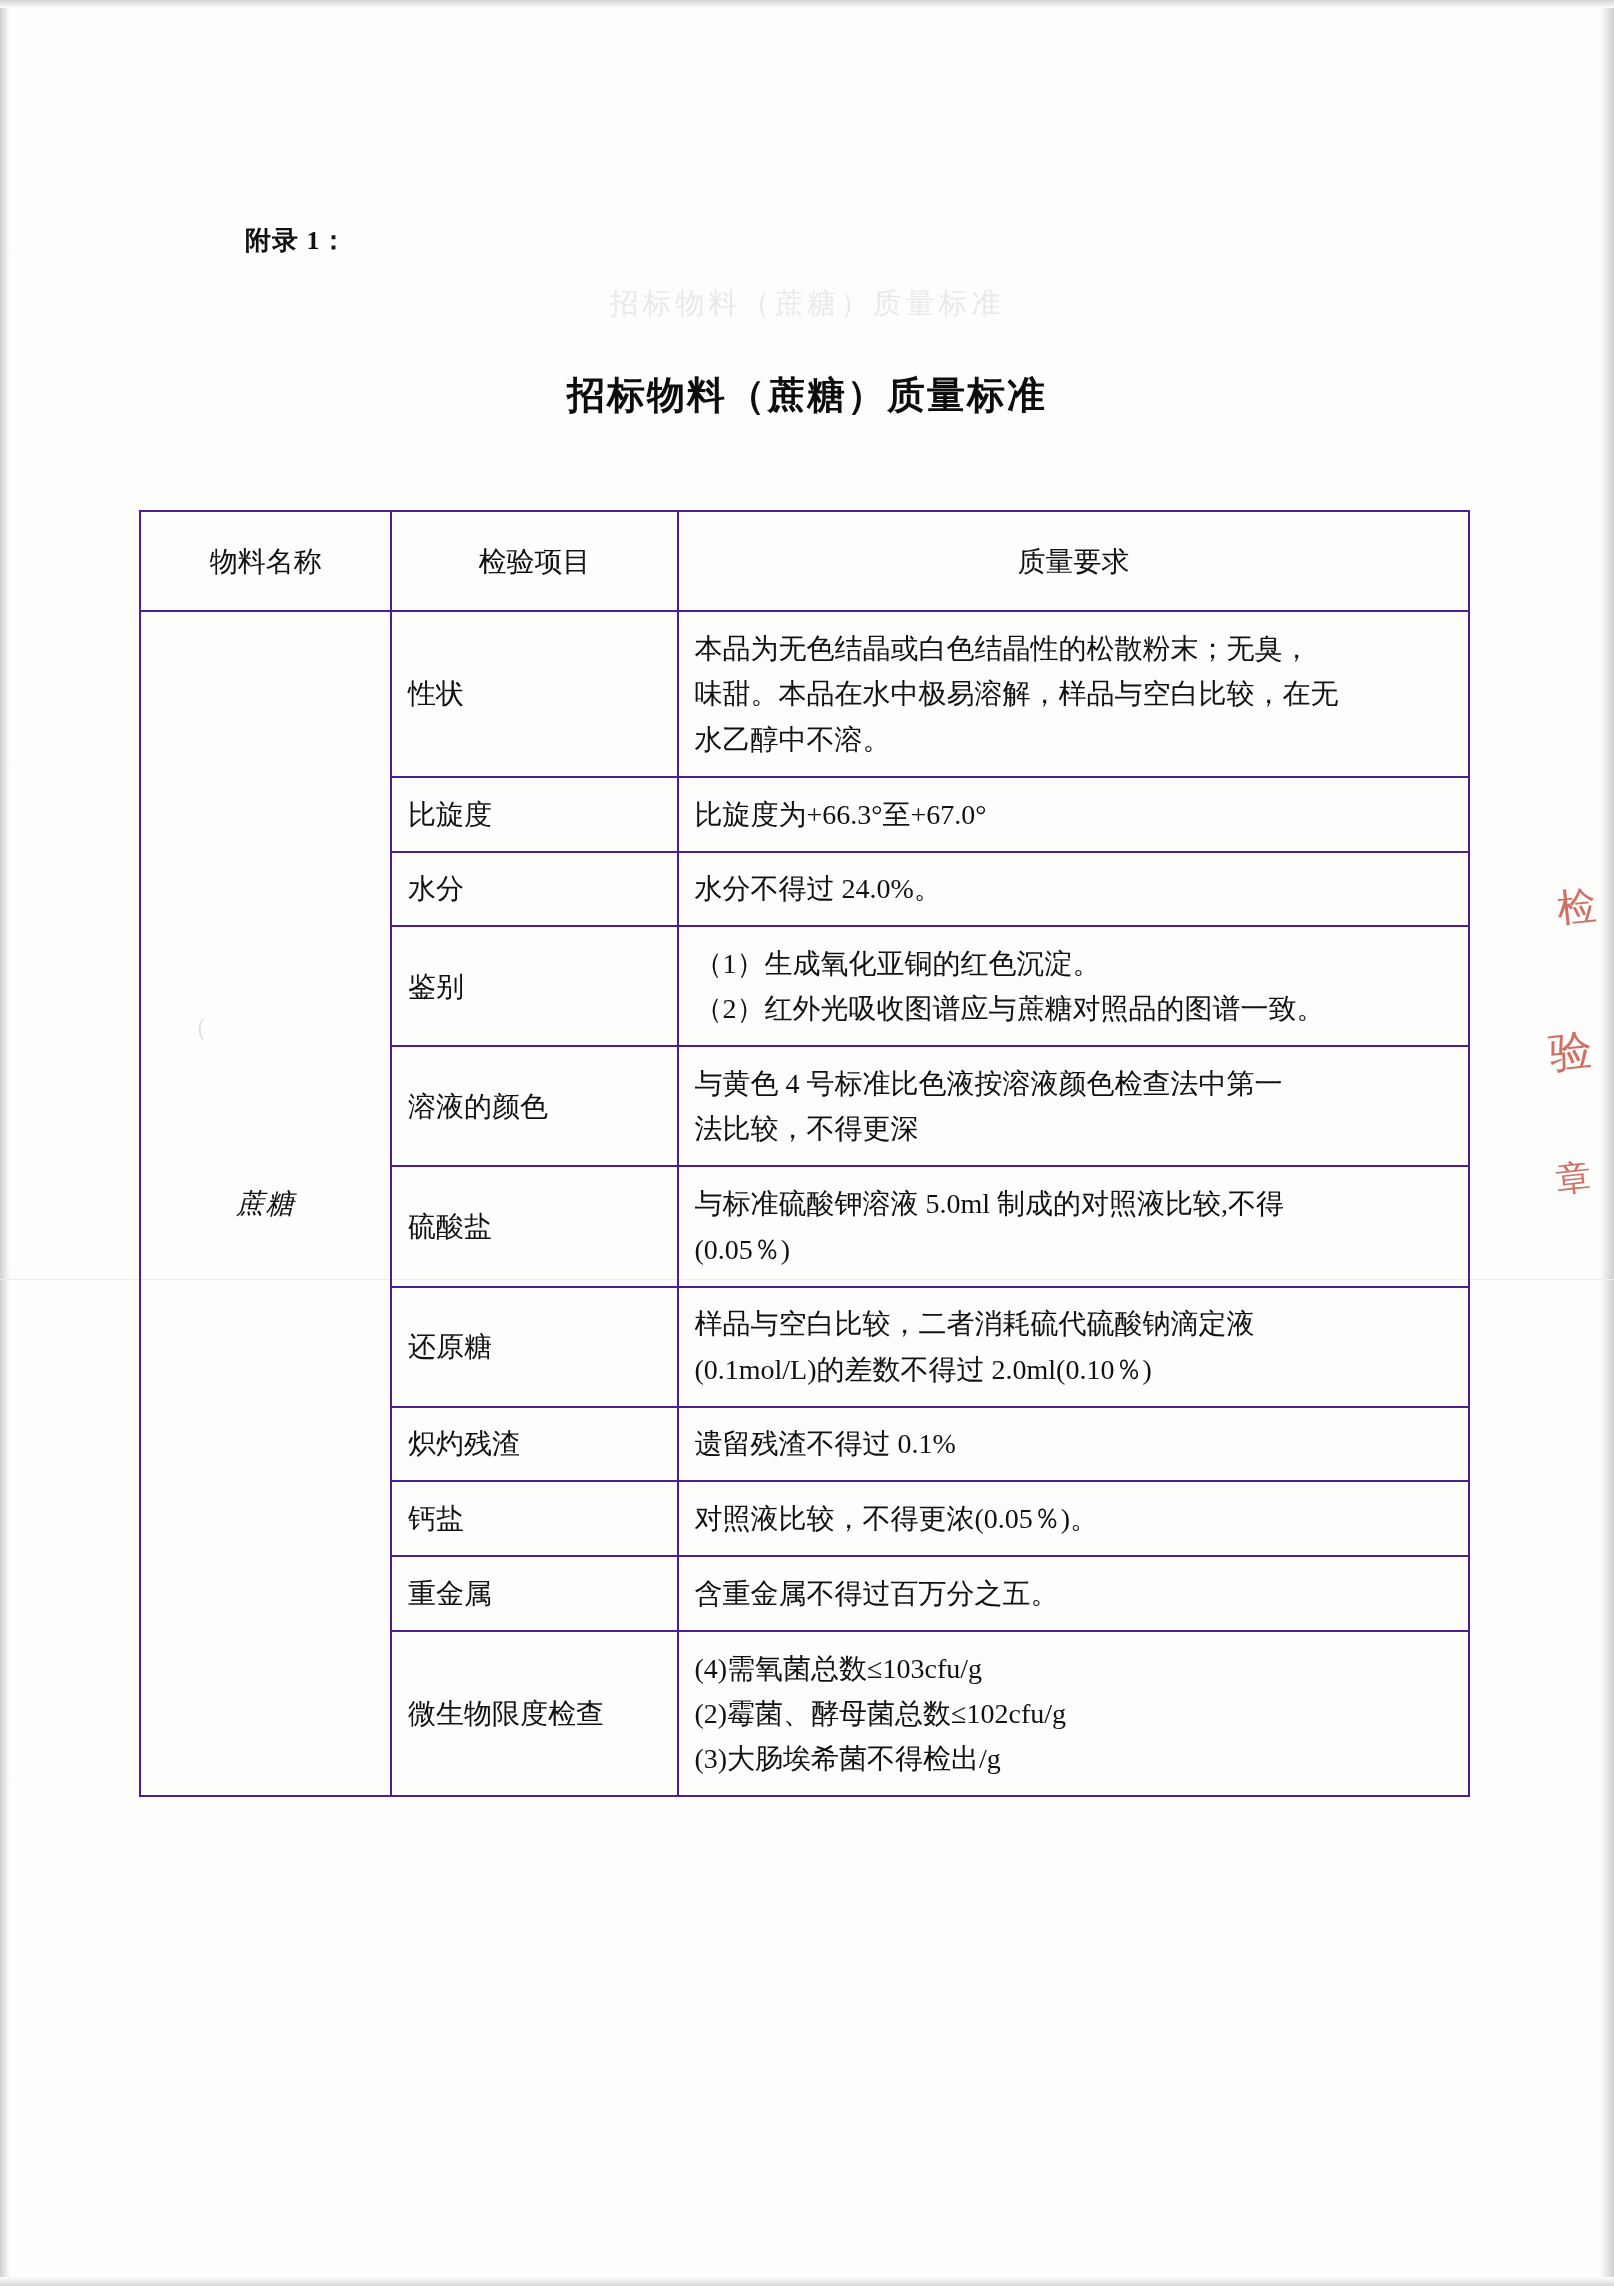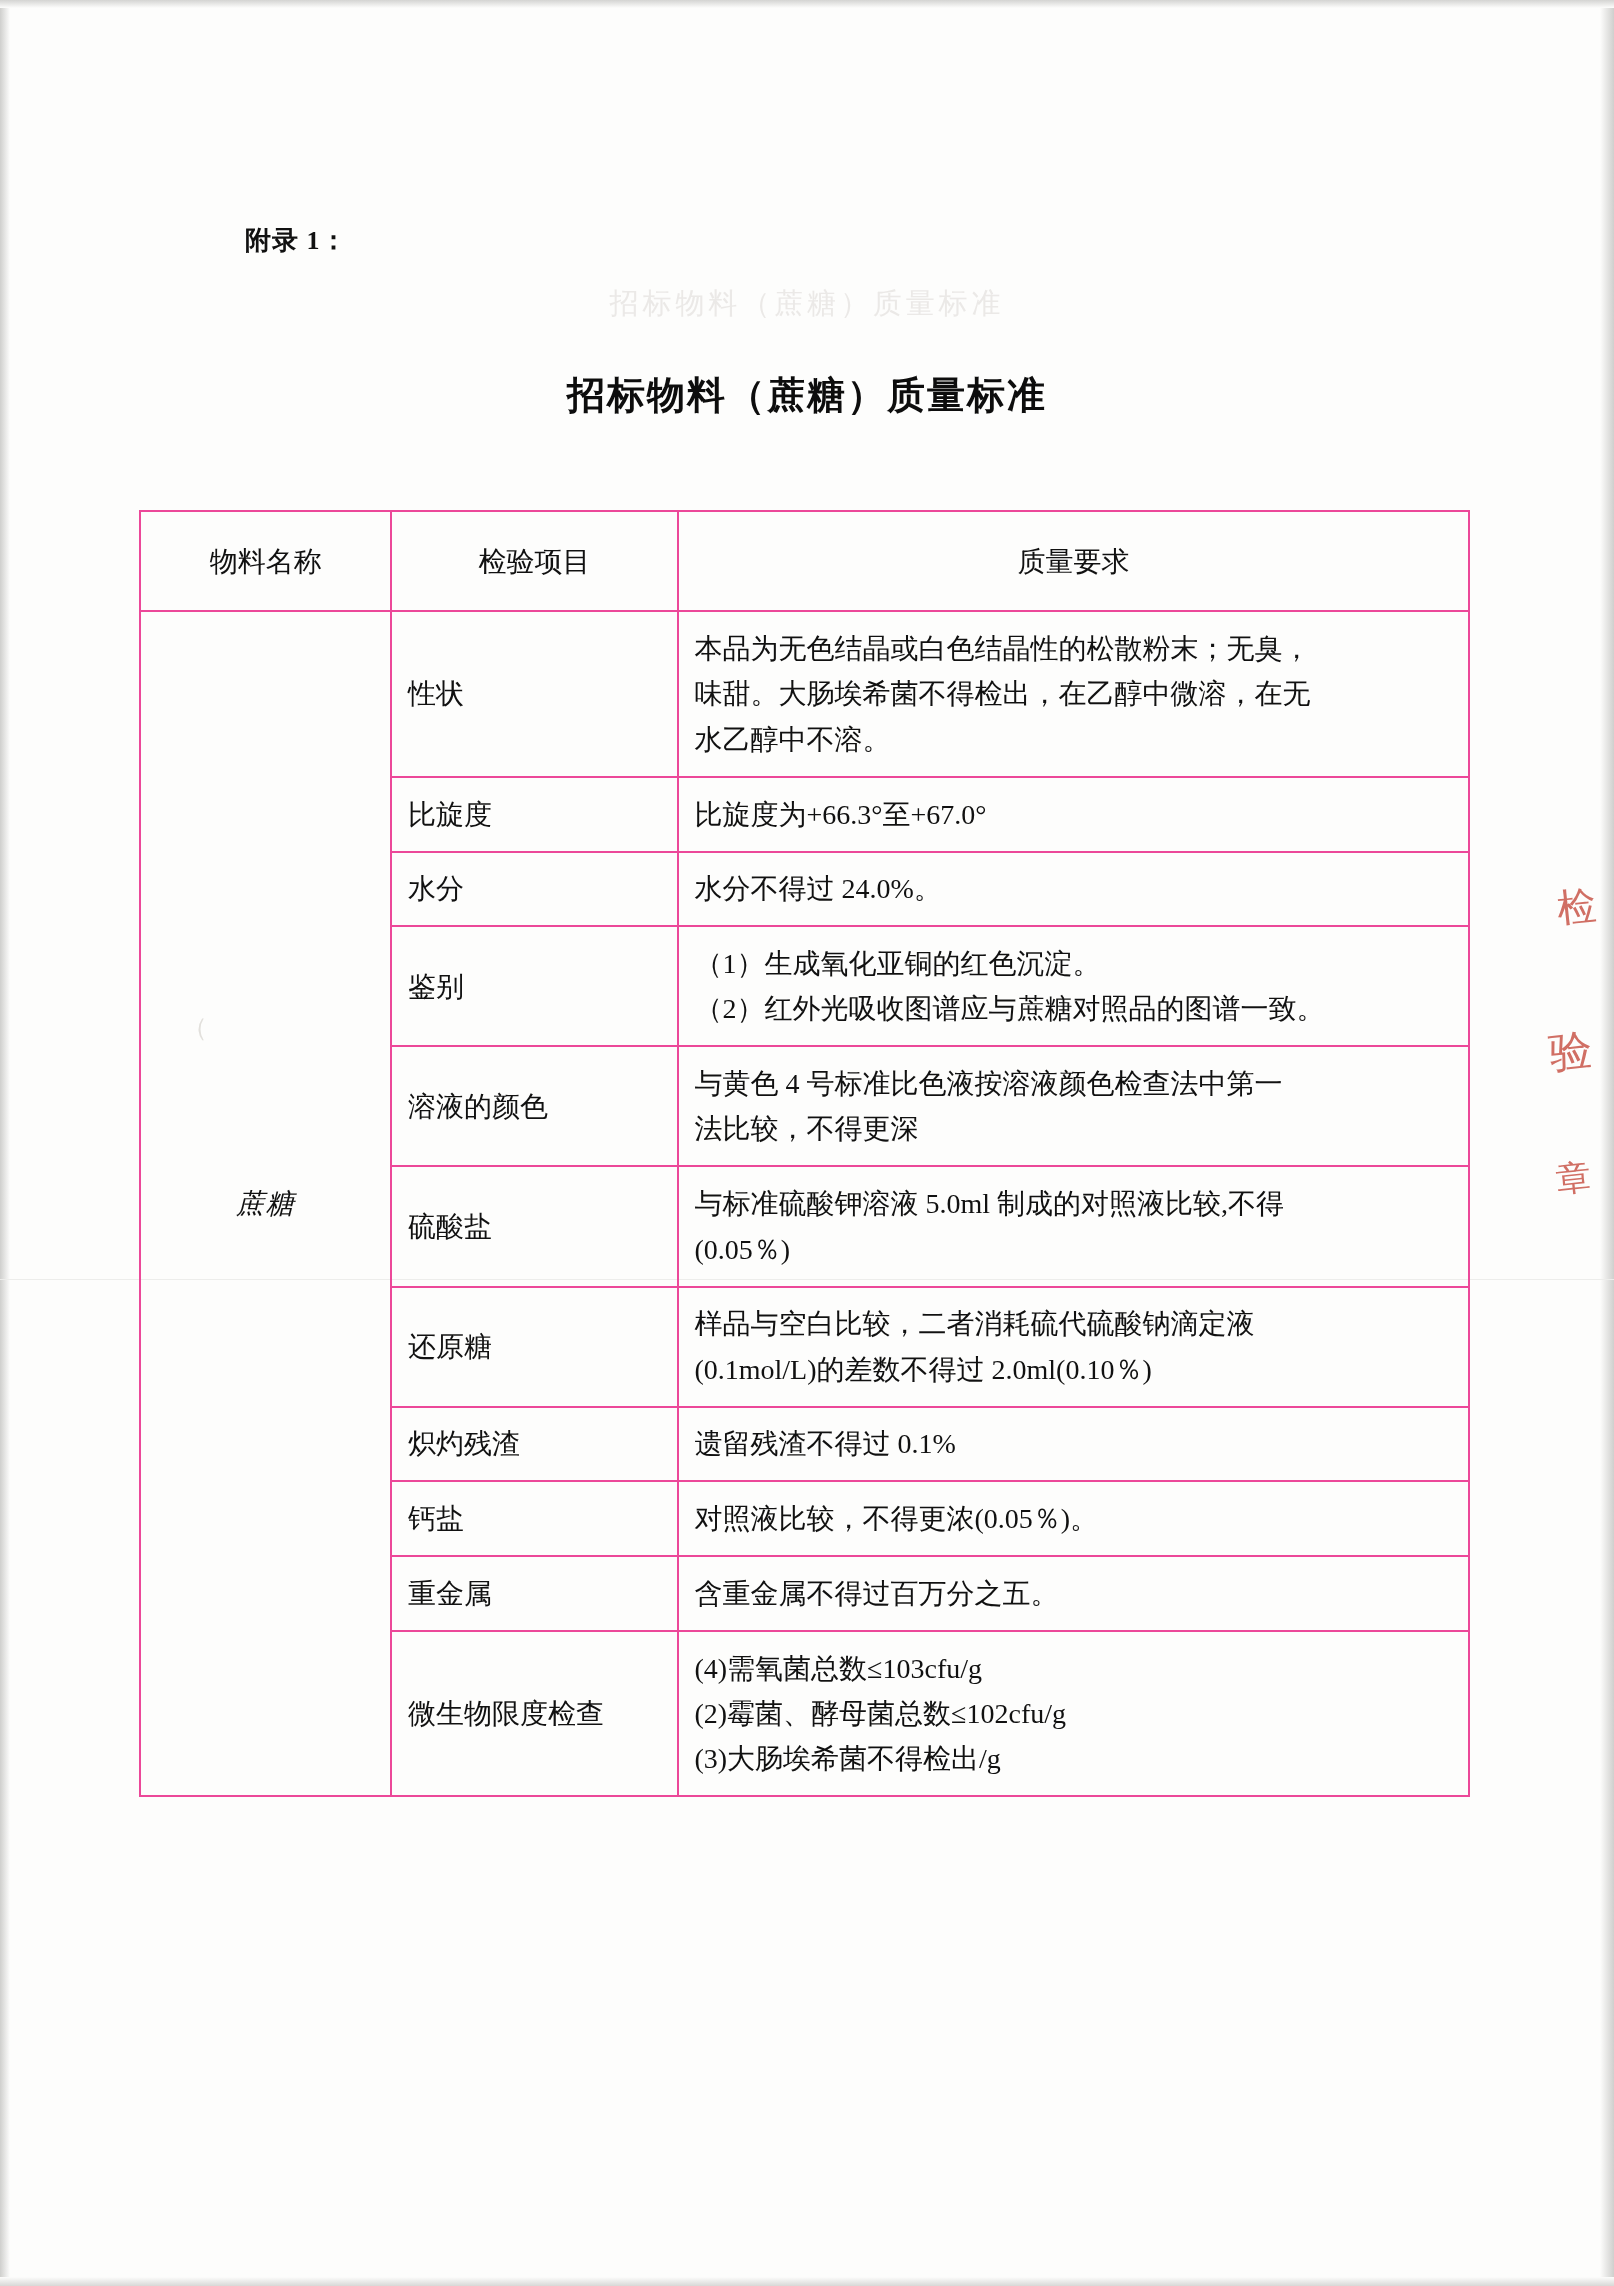--- a/index.html
+++ b/index.html
@@ -65,21 +65,21 @@
 
   table.spec {
     position: absolute;
     left: 139px;
     top: 510px;
     width: 1331px;
     border-collapse: collapse;
     table-layout: fixed;
   }
   table.spec td {
-    border: 2px solid #ec4899;
+    border: 2px solid #4c1d95;
     padding: 13.7px 15.7px;
     font-size: 28px;
     line-height: 1.62;
     color: #111;
     vertical-align: middle;
   }
   td.col-name  { width: 218px; text-align: center; }
   td.col-item  { width: 253px; }
   td.col-req   { text-align: left; }
   td.head {
@@ -151,21 +151,21 @@
         <td class="col-name head">物料名称</td>
         <td class="col-item head">检验项目</td>
         <td class="col-req head">质量要求</td>
       </tr>
 
       <tr>
         <td class="col-name material-cell" rowspan="11">蔗糖</td>
         <td class="col-item">性状</td>
         <td class="col-req req-lines">
           <span class="req-line">本品为无色结晶或白色结晶性的松散粉末；无臭，</span>
-          <span class="req-line">味甜。大肠埃希菌不得检出，在乙醇中微溶，在无</span>
+          <span class="req-line">味甜。本品在水中极易溶解，样品与空白比较，在无</span>
           <span class="req-line">水乙醇中不溶。</span>
         </td>
       </tr>
 
       <tr>
         <td class="col-item">比旋度</td>
         <td class="col-req">
           <span class="req-line">比旋度为+66.3°至+67.0°</span>
         </td>
       </tr>

